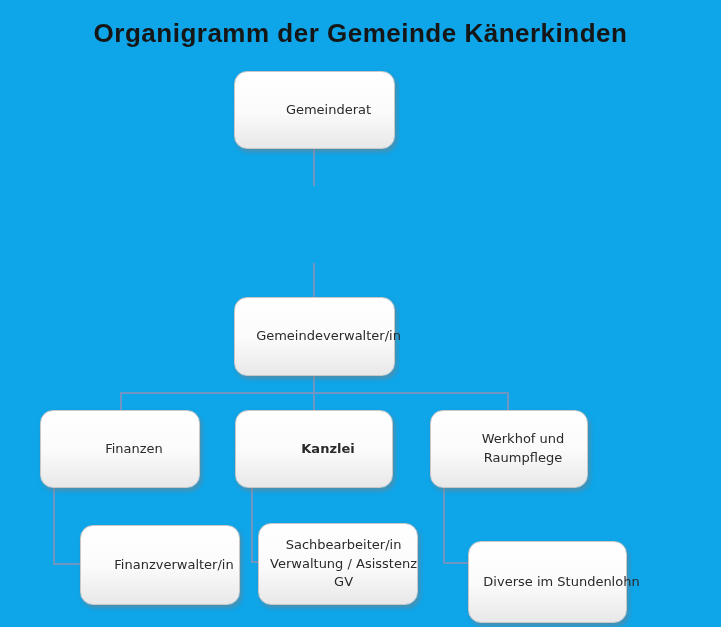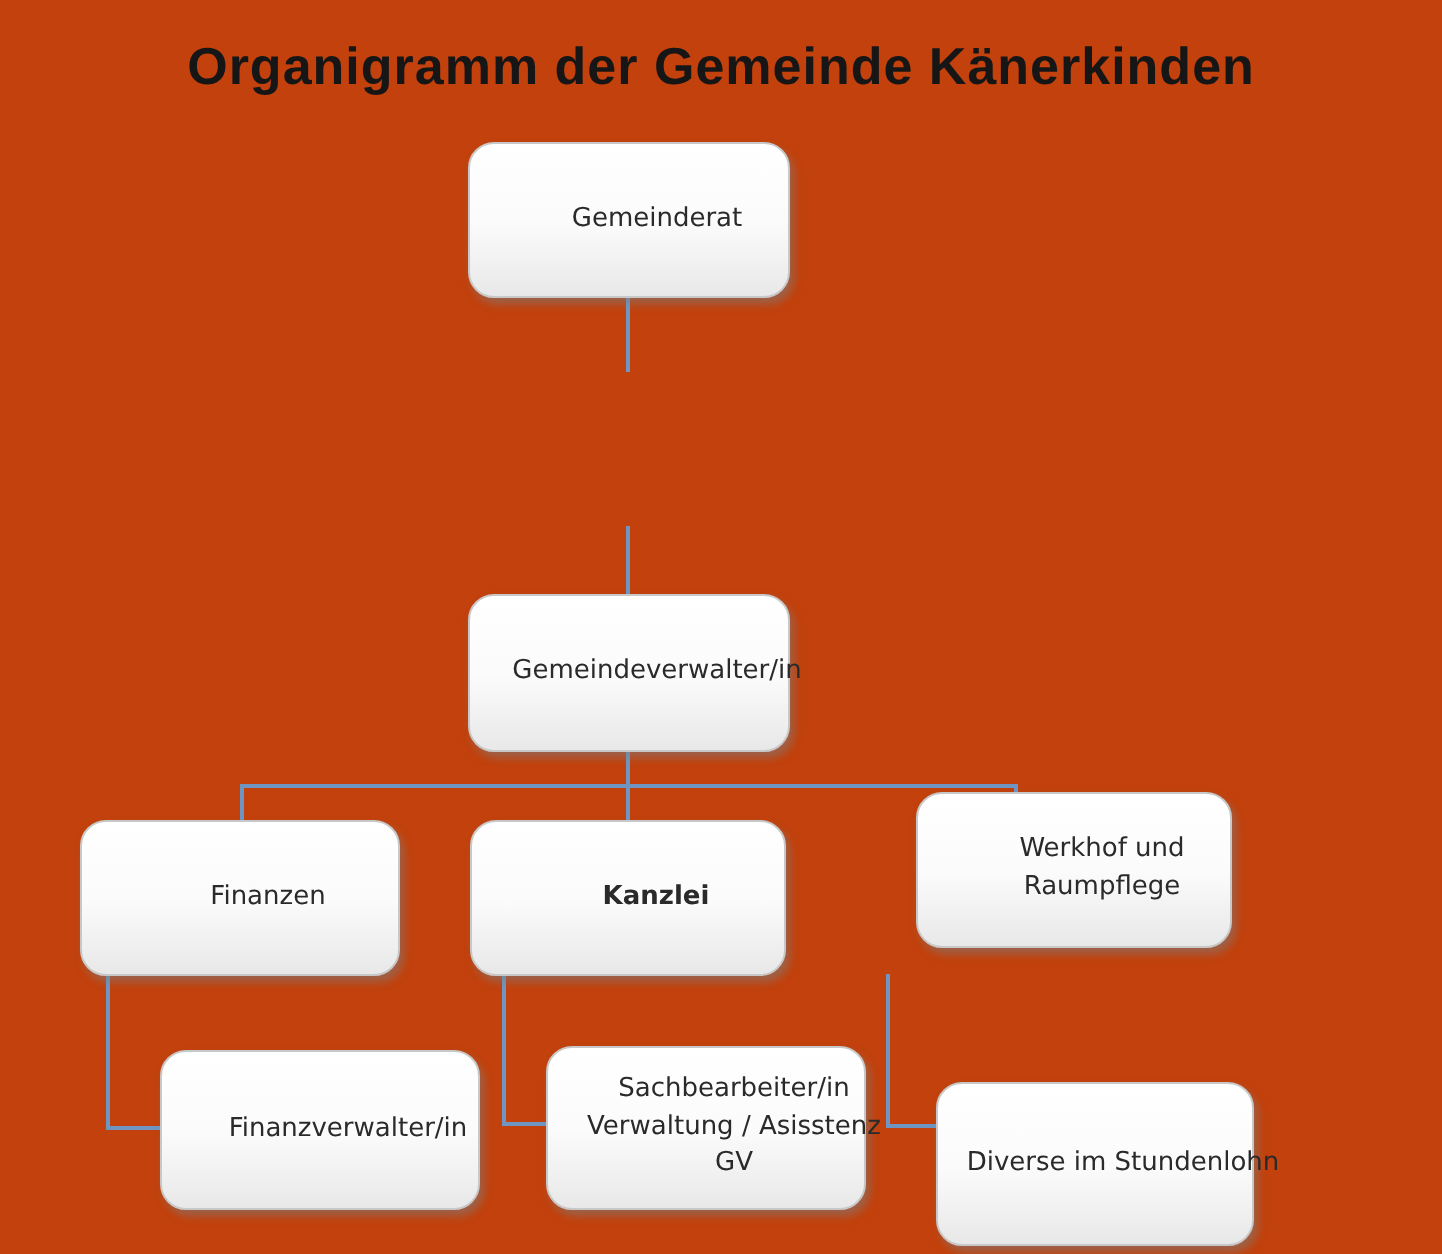--- a/index.html
+++ b/index.html
@@ -1,20 +1,20 @@
 <!DOCTYPE html>
 <html style="--connector: #6f96c3; --box_border: #c8c8c8; --box_fill_bottom: #e8e8e8; --node_text: #2a2a2a; --title_text: #161616;"><head>
 <meta charset="utf-8">
 <style>
   html, body { margin: 0; padding: 0; background: #ffffff; }
   .canvas {
     position: relative;
     width: 721px;
     height: 627px;
-    background: #c2410c;
+    background: #0ea5e9;
     overflow: hidden;
     font-family: "DejaVu Sans", sans-serif;
   }
   .title {
     position: absolute;
     left: 0; top: 18px;
     width: 721px;
     text-align: center;
     font-family: "Liberation Sans", sans-serif;
     font-weight: bold;
@@ -44,23 +44,23 @@
   .line {
     position: absolute;
     background: var(--connector, #6f96c3);
   }
   
   .n0 { left: 234px; top:  71px; width: 161px; height: 78px; }
   .n1 { left: 234px; top: 185px; width: 161px; height: 78px; }
   .n2 { left: 234px; top: 297px; width: 161px; height: 79px; }
   .n3 { left:  40px; top: 410px; width: 160px; height: 78px; }
   .n4 { left: 235px; top: 410px; width: 158px; height: 78px; font-weight: bold; }
-  .n5 { left: 430px; top: 396px; width: 158px; height: 78px; margin-left: 28px; }
+  .n5 { left: 430px; top: 410px; width: 158px; height: 78px; }
   .n6 { left:  80px; top: 525px; width: 160px; height: 80px; }
-  .n7 { left: 273px; top: 523px; width: 160px; height: 82px; }
+  .n7 { left: 258px; top: 523px; width: 160px; height: 82px; justify-content: flex-end; }
   .n8 { left: 468px; top: 523px; width: 159px; height: 82px; margin-top: 18px; }
   
   .c1  { left: 313px; top: 149px; width: 2px;   height: 37px; }
   .c2  { left: 313px; top: 263px; width: 2px;   height: 35px; }
   .c3  { left: 313px; top: 376px; width: 2px;   height: 17px; }
   .c4  { left: 120px; top: 392px; width: 389px; height: 2px;  }
   .c5  { left: 120px; top: 392px; width: 2px;   height: 19px; }
   .c6  { left: 313px; top: 392px; width: 2px;   height: 19px; }
   .c7  { left: 507px; top: 392px; width: 2px;   height: 19px; }
   .c8  { left:  53px; top: 487px; width: 2px;   height: 78px; }

